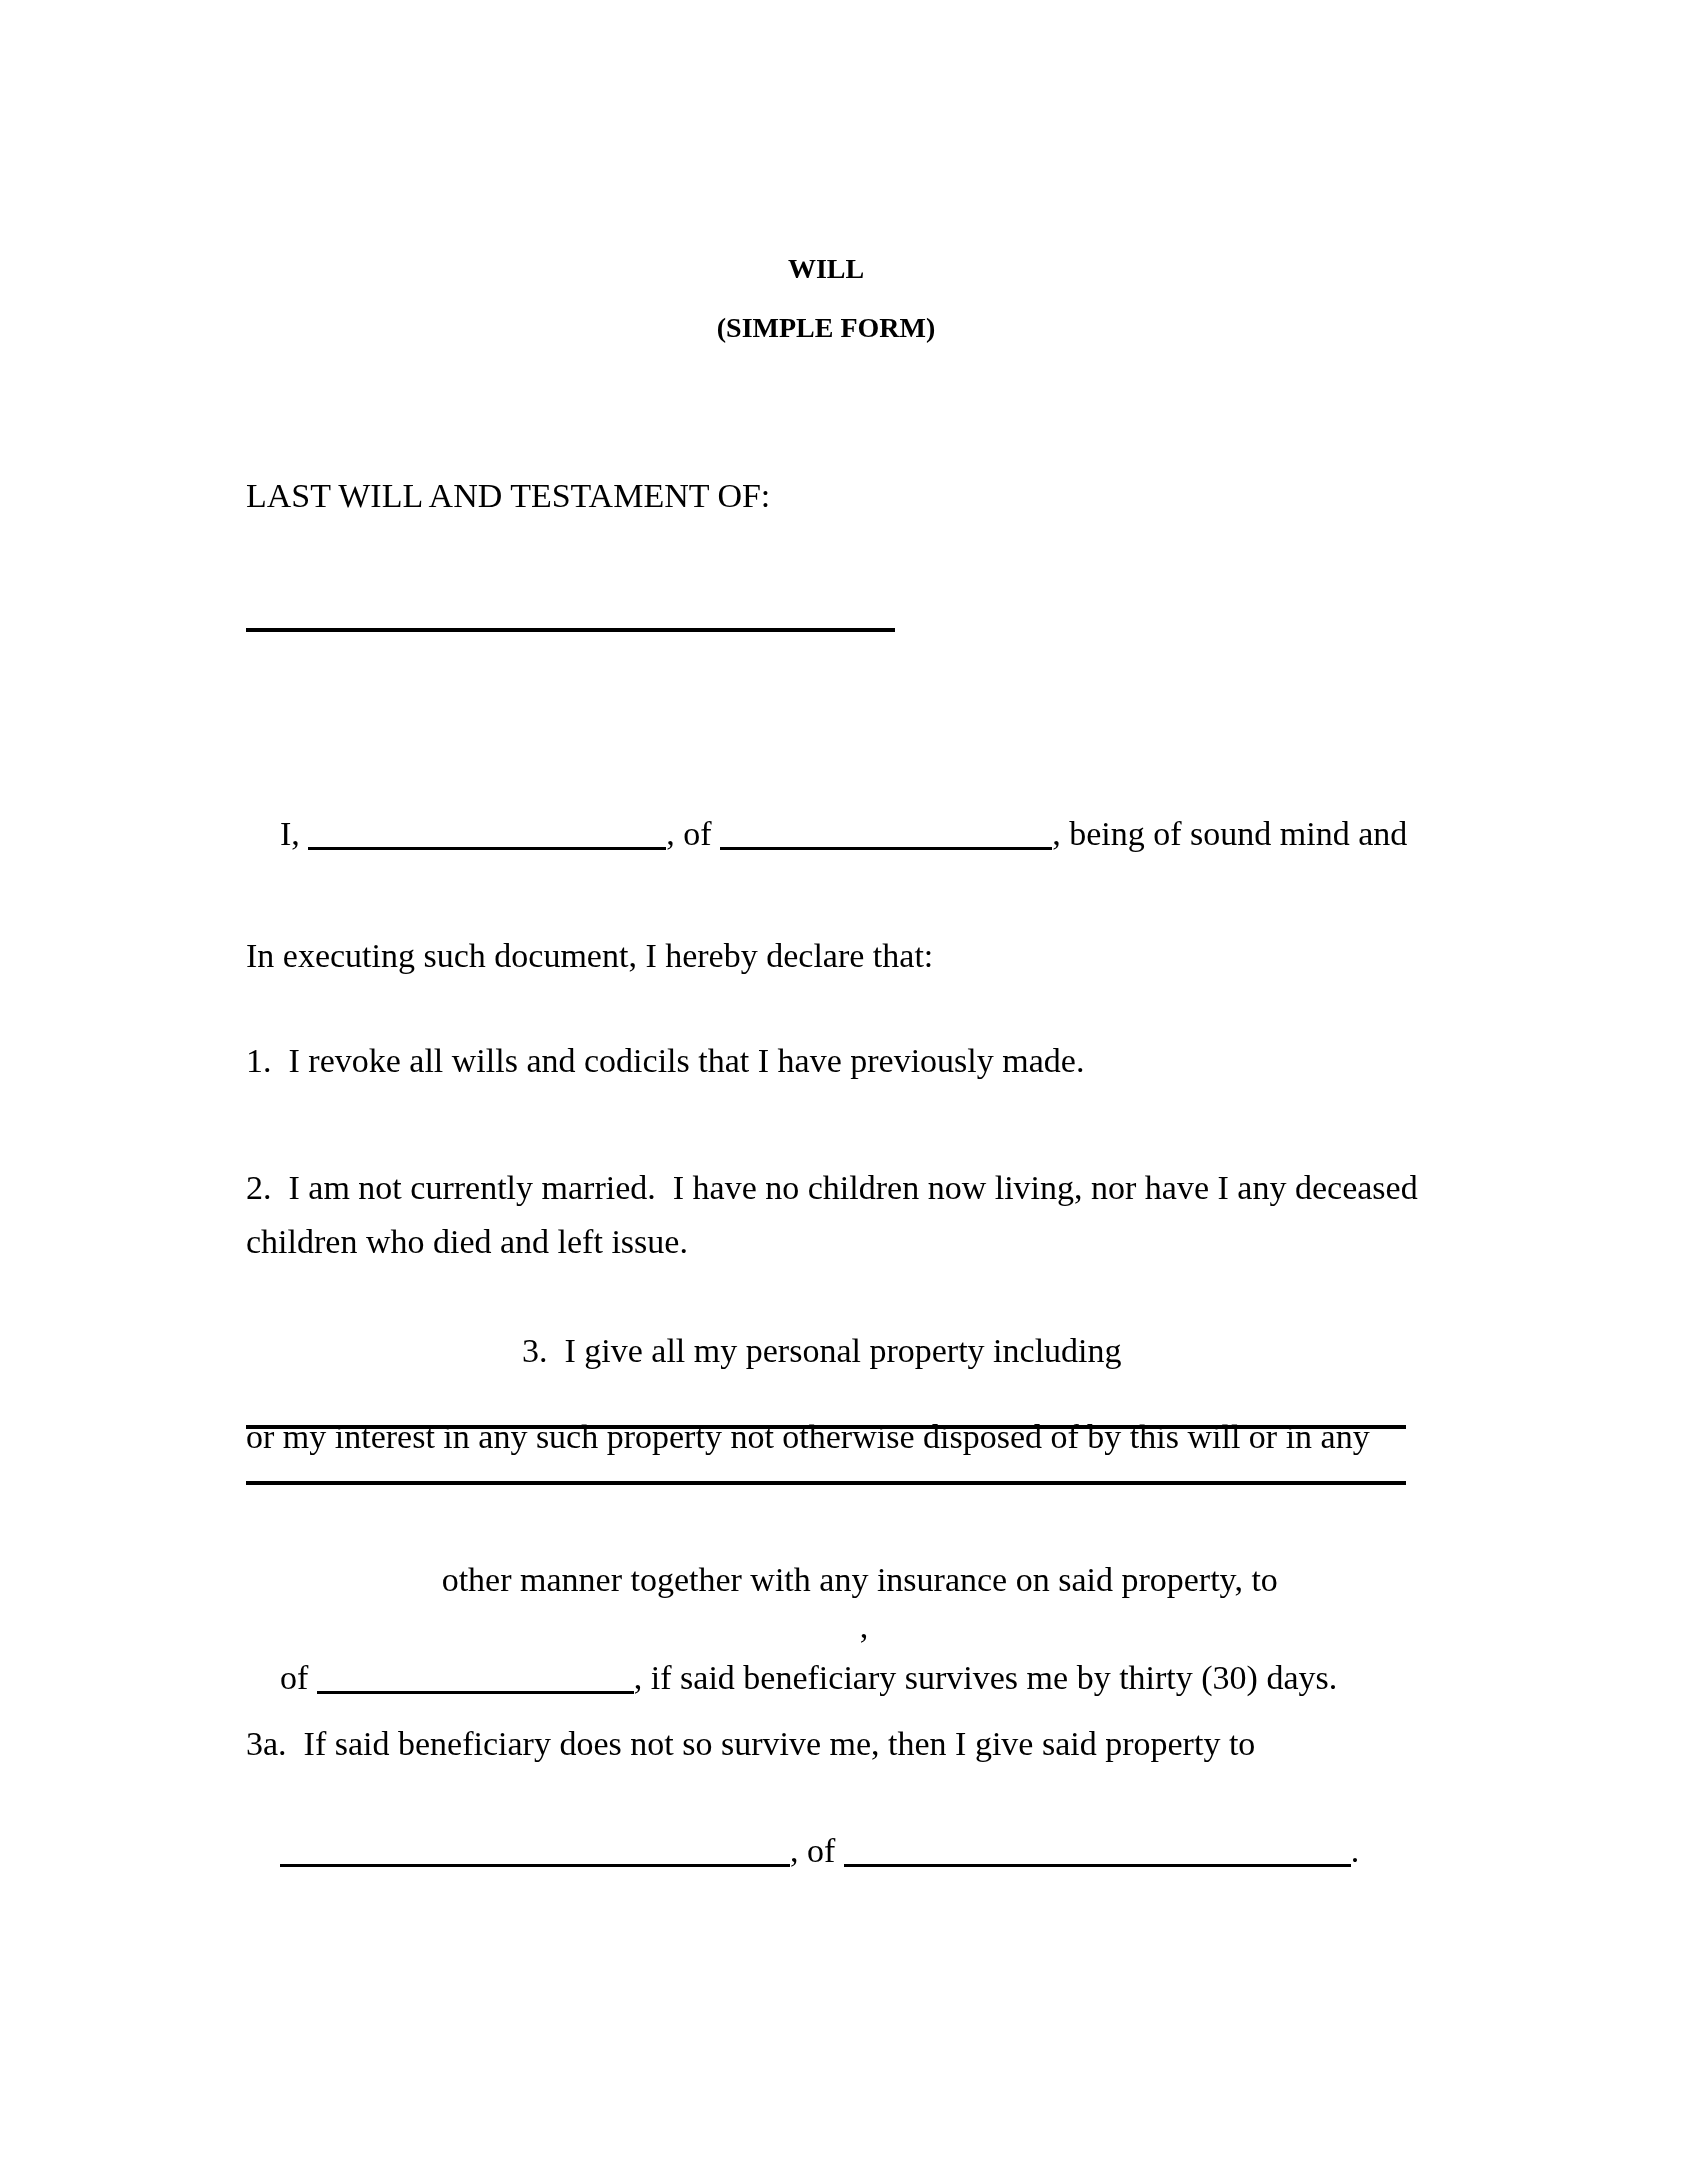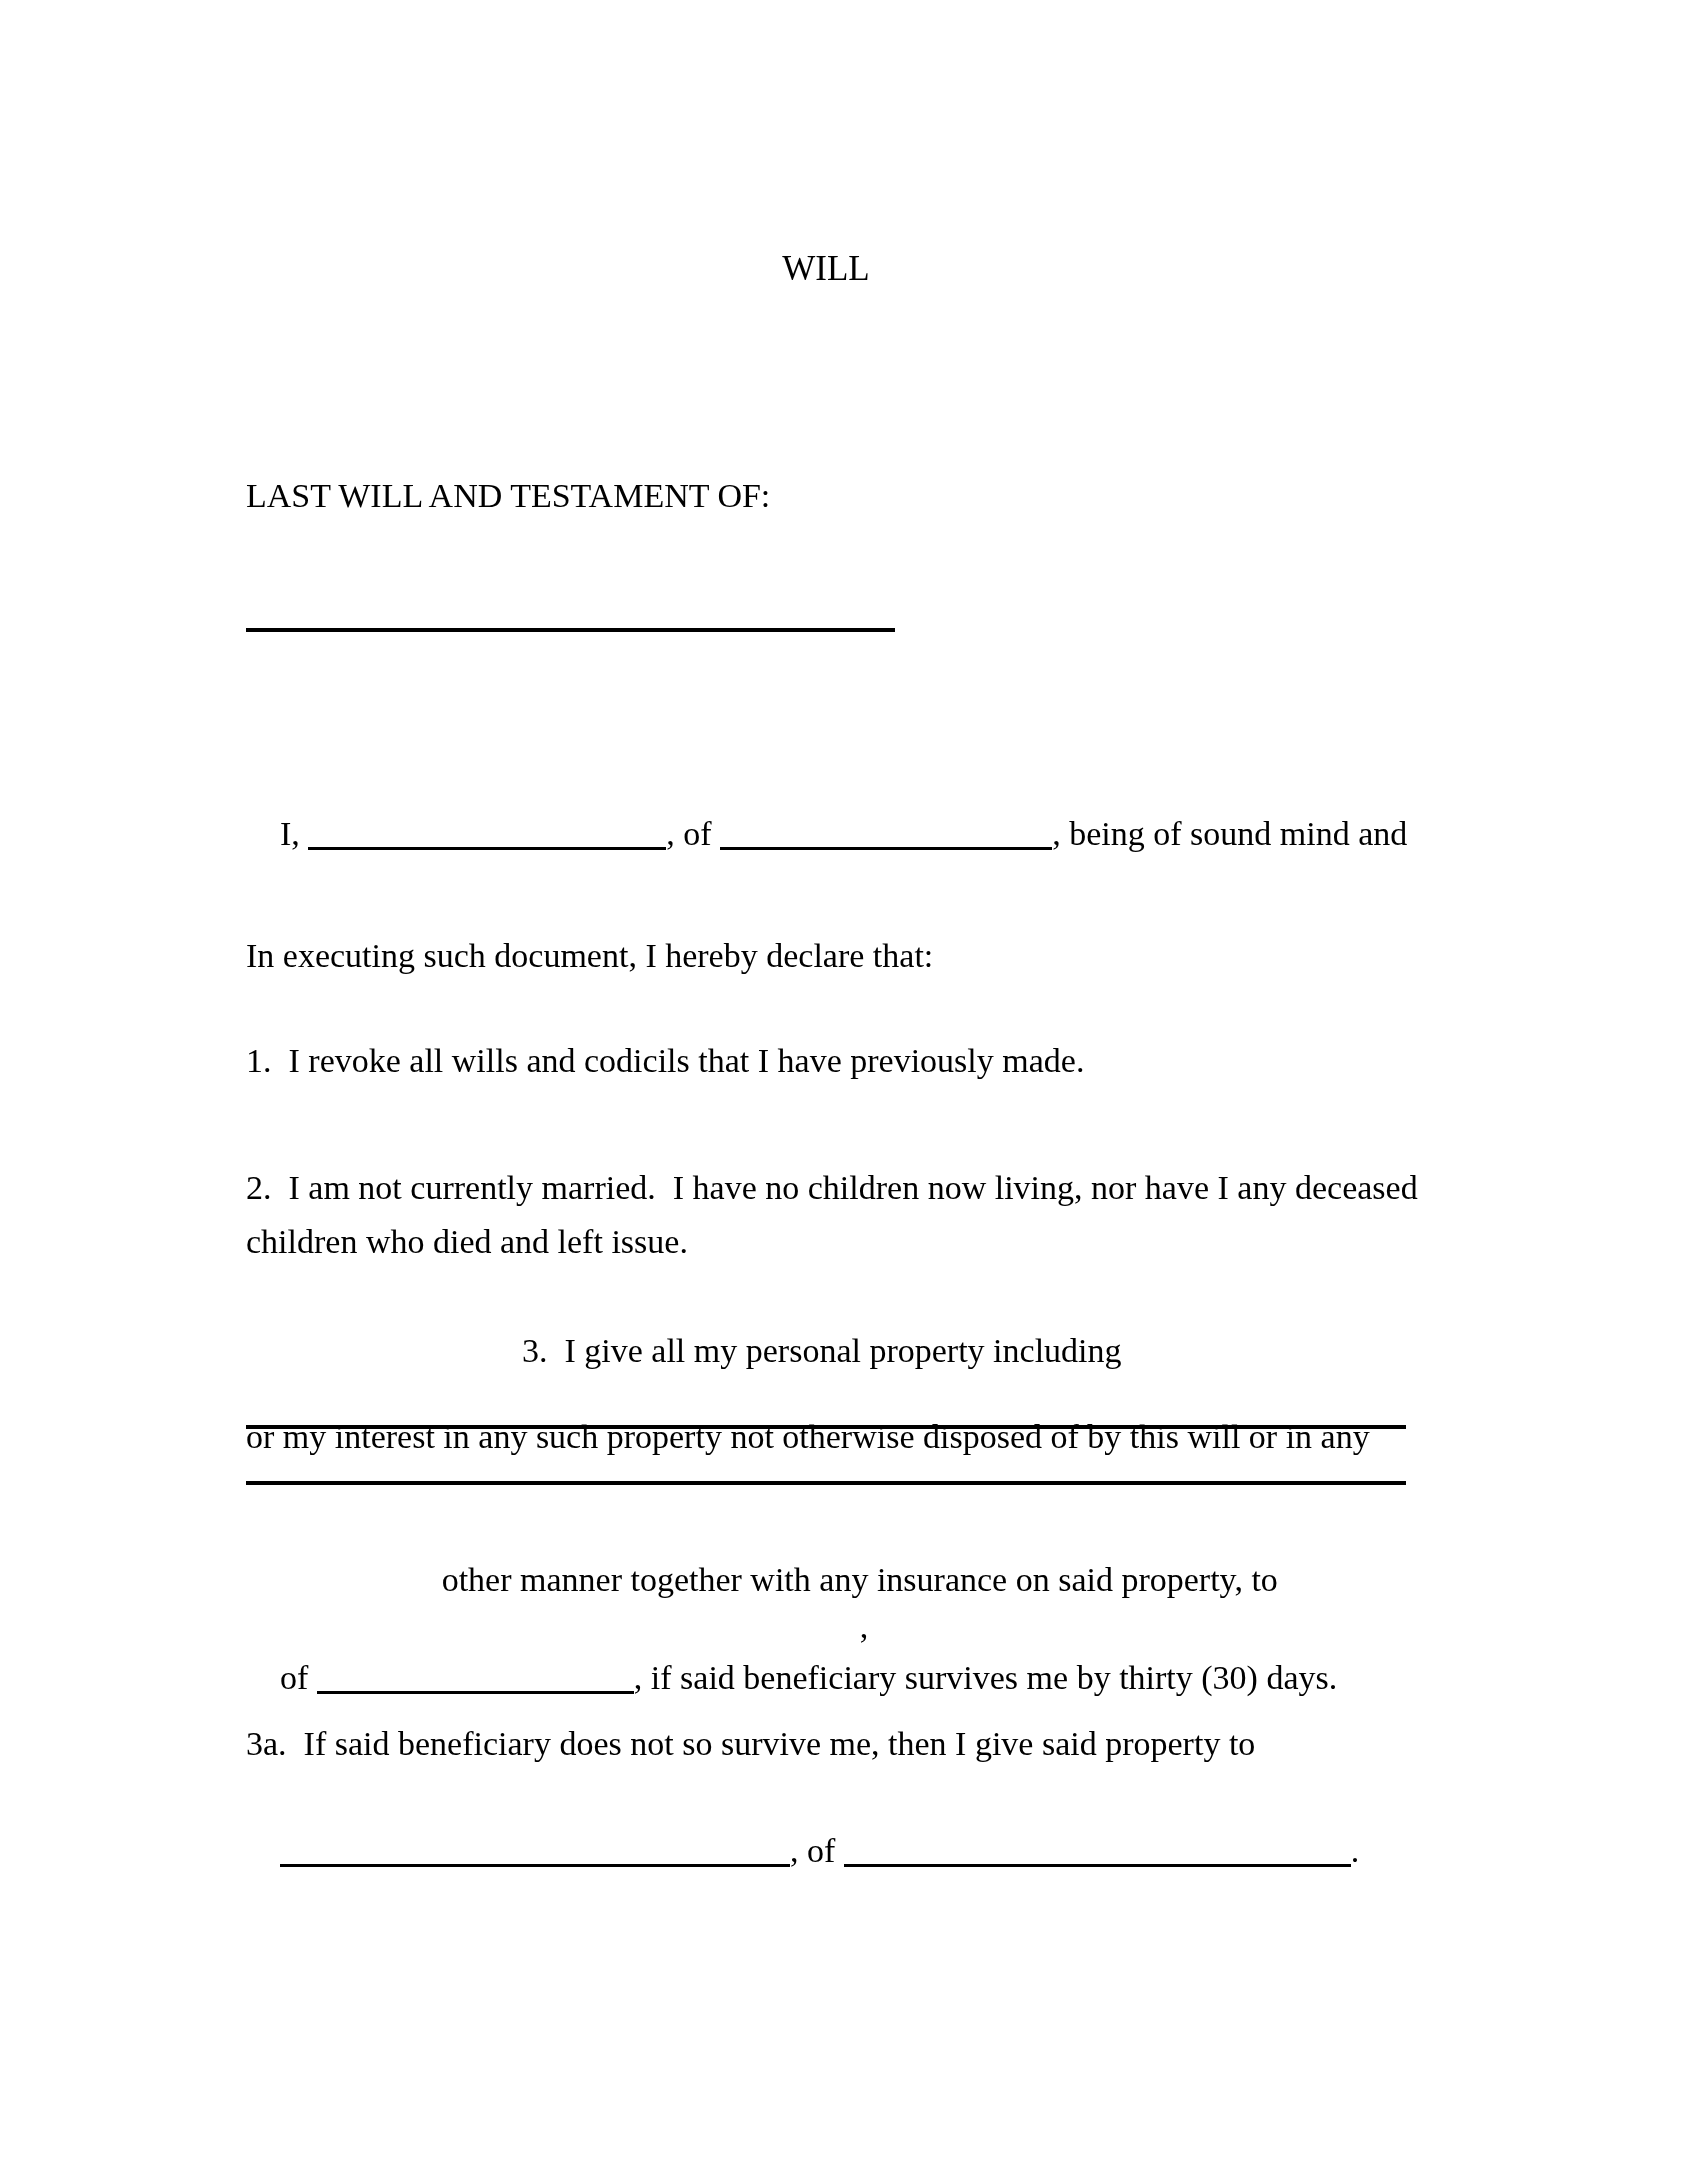--- a/index.html
+++ b/index.html
@@ -20,22 +20,22 @@
     position: absolute;
     left: 246px;
     font-size: 34px;
     line-height: 44px;
     white-space: pre;
     color: #000;
   }
   .centered {
     width: 1160px;
     text-align: center;
-    font-weight: 400;
-    font-size: 35px;
+    font-weight: 700;
+    font-size: 28px;
   }
   .flexline {
     display: flex;
     align-items: center;
     width: 1160px;
     flex-direction: column;
   }
   .seg { white-space: pre; }
   
   .blank {
@@ -62,20 +62,21 @@
   .w-of     { width: 317px; }
   .w-alt1   { width: 510px; }
   .w-alt2   { width: 507px; }
 </style>
 </head>
 <body>
 
 <div class="page">
 
   <div class="line centered" style="top:247px;">WILL</div>
+  <div class="line centered" style="top:306px;">(SIMPLE FORM)</div>
 
   <div class="line" style="top:474px;">LAST WILL AND TESTAMENT OF:</div>
 
   <div class="rule" style="top:628px; width:649px;"></div>
 
   <div class="line" style="top:768px;">
     <span class="seg">I, </span><span class="blank w-intro1"></span><span class="seg">, of </span><span class="blank w-intro2"></span><span class="seg">, being of sound mind and</span>
   </div>
 
   <div class="line" style="top:934px;">In executing such document, I hereby declare that:</div>

